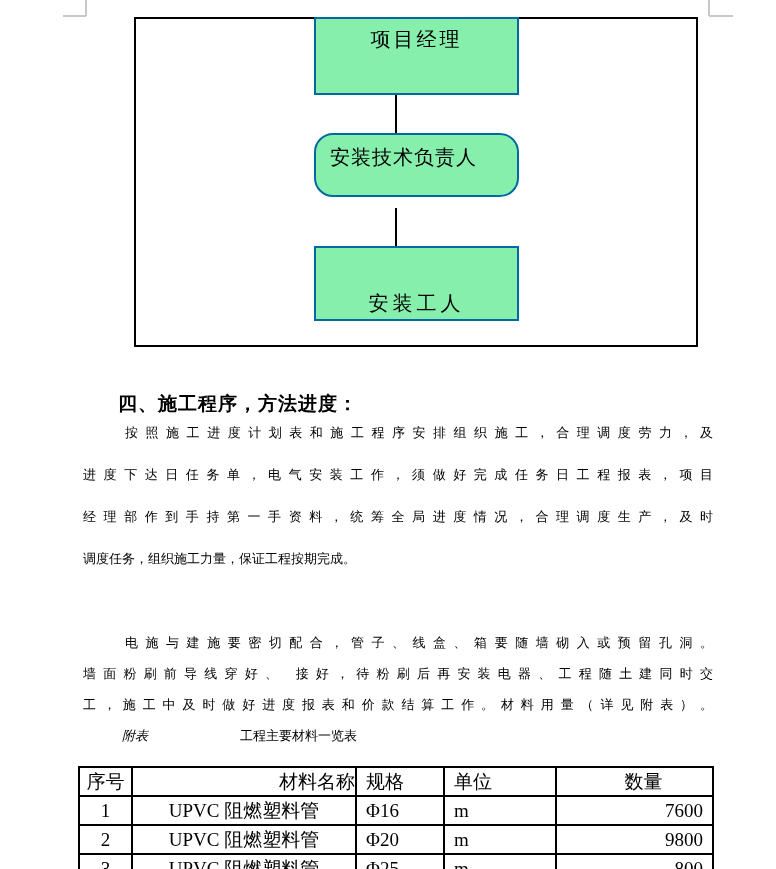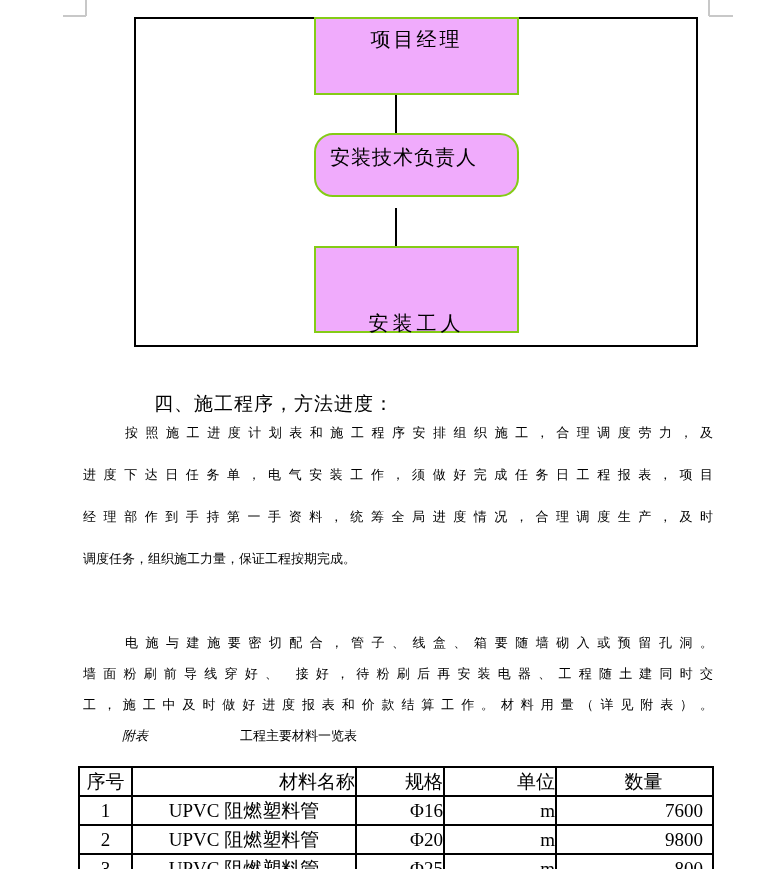--- a/index.html
+++ b/index.html
@@ -5,48 +5,48 @@
   html,body{margin:0;padding:0;background:#fff;}
   #page{
     position:relative;width:776px;height:869px;background:#ffffff;
     overflow:hidden;font-family:"Liberation Serif","DejaVu Serif",serif;color:#000;
   }
   
   .mark{position:absolute;background:#c8c8c8;}
   
   .frame{position:absolute;left:134px;top:17px;width:564px;height:330px;
     border:2px solid #000;box-sizing:border-box;}
-  .obox{position:absolute;left:314px;width:205px;border:2px solid #84cc16;
-    box-sizing:border-box;background:#f0abfc;font-size:20px;line-height:22px;}
+  .obox{position:absolute;left:314px;width:205px;border:2px solid #0369a1;
+    box-sizing:border-box;background:#86efac;font-size:20px;line-height:22px;}
   .obox1{top:17px;height:78px;text-align:center;padding-top:9px;letter-spacing:3px;}
   .obox2{top:133px;height:64px;text-align:left;padding-top:11px;padding-left:14px;letter-spacing:1px;border-radius:19px;}
-  .obox3{top:246px;height:87px;text-align:center;padding-top:64px;letter-spacing:4px;}
+  .obox3{top:246px;height:75px;text-align:center;padding-top:44px;letter-spacing:4px;}
   .conn{position:absolute;left:395px;width:2px;background:#000;}
   .conn1{top:95px;height:38px;}
   .conn2{top:208px;height:38px;}
   
-  .heading{position:absolute;left:118px;top:391px;font-size:19px;font-weight:normal;
-    line-height:26px;letter-spacing:1px;margin-left:36px;}
+  .heading{position:absolute;left:118px;top:391px;font-size:19px;font-weight:bold;
+    line-height:26px;letter-spacing:1px;}
   .para{position:absolute;left:83px;width:630px;font-size:13px;}
   .p1{top:412px;line-height:42px;}
   .p2{top:627px;line-height:31px;}
   .jline{text-align:justify;text-align-last:justify;}
   .indent{padding-left:42px;box-sizing:border-box;}
   .capline{white-space:nowrap;}
   .cap-prefix{padding-left:39px;font-style:italic;}
   .cap-gap{display:inline-block;width:92px;}
   
   table.mat{position:absolute;left:78px;top:766px;width:634px;
     border-collapse:collapse;table-layout:fixed;font-size:19px;}
   table.mat th,table.mat td{border:2px solid #000;padding:0;font-weight:normal;
     height:27px;vertical-align:middle;overflow:hidden;}
   table.mat td{height:27px;}
   table.mat tr.r{height:29px;}
   .c-center{text-align:center;}
-  .c-left{text-align:right;padding-left:9px !important;margin-top:33px;}
+  .c-left{text-align:left;padding-left:9px !important;margin-top:33px;}
   .c-right{text-align:right;padding-right:9px !important;}
   .h-name{text-align:right;padding-left:42px !important;}
   .h-qty{text-align:center;padding-left:18px !important;}
 </style>
 </head>
 <body>
 
 <div id="page">
 
   <div class="mark" style="left:63px;top:15px;width:23px;height:2px;"></div>

